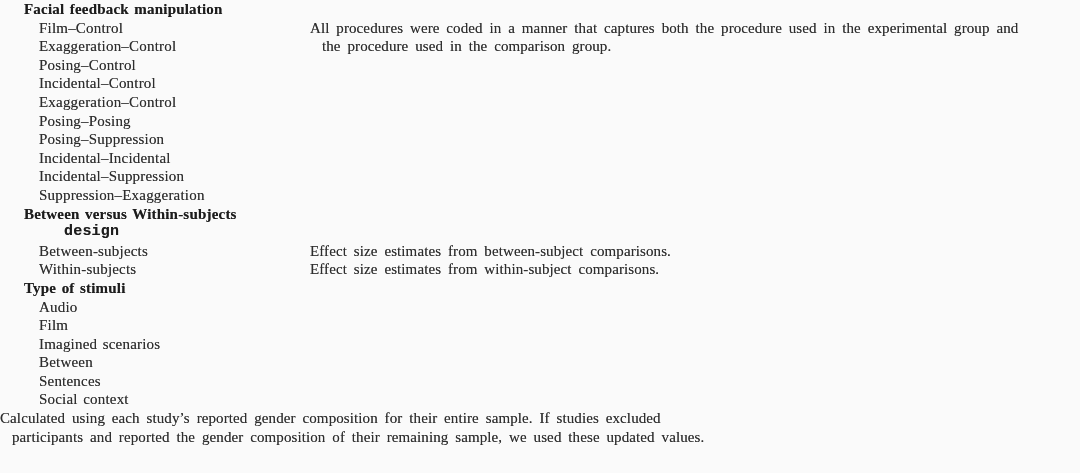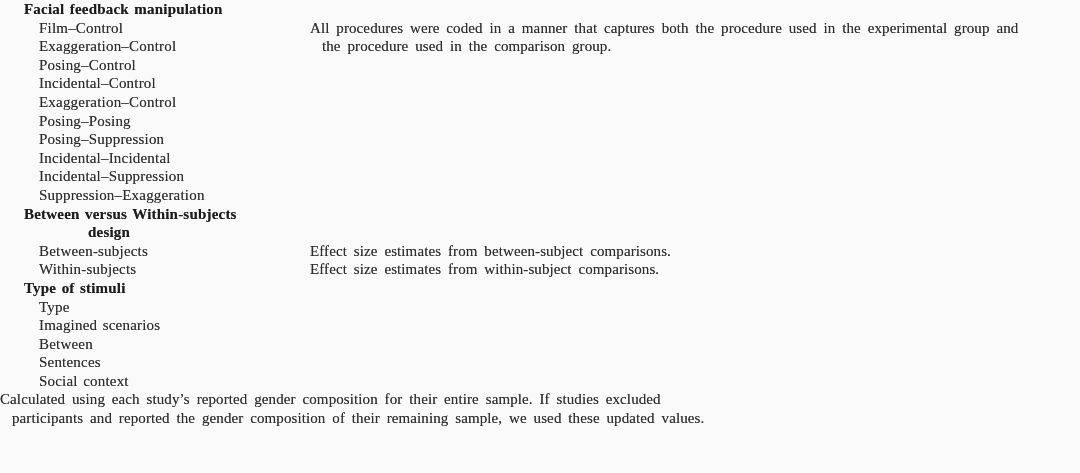--- a/index.html
+++ b/index.html
@@ -38,21 +38,22 @@
     word-spacing: 1.5px;
   }
   .lbl.h {
     font-weight: bold;
     color: var(--heading_text);
     padding-left: 24px;
   }
   .lbl.hc {
     font-weight: bold;
     color: var(--heading_text);
-    padding-left: 88px;
+    padding-left: 64px;
+    font-family: Liberation Mono, monospace;
   }
   .lbl.i {
     padding-left: 39px;
   }
   .desc {
     flex: 1 1 auto;
     word-spacing: 3px;
     letter-spacing: 0.1px;
   }
   .dline {
@@ -136,23 +137,26 @@
     <div class="lbl i">Within-subjects</div>
     <div class="desc">
       <div class="dline">Effect size estimates from within-subject comparisons.</div>
     </div>
   </div>
 
   <div class="row">
     <div class="lbl h">Type of stimuli</div>
   </div>
 
+  <div class="row">
+    <div class="lbl i">Audio</div>
+  </div>
 
   <div class="row">
-    <div class="lbl i">Type</div>
+    <div class="lbl i">Film</div>
   </div>
 
   <div class="row">
     <div class="lbl i">Imagined scenarios</div>
   </div>
 
   <div class="row">
     <div class="lbl i">Between</div>
   </div>
 

